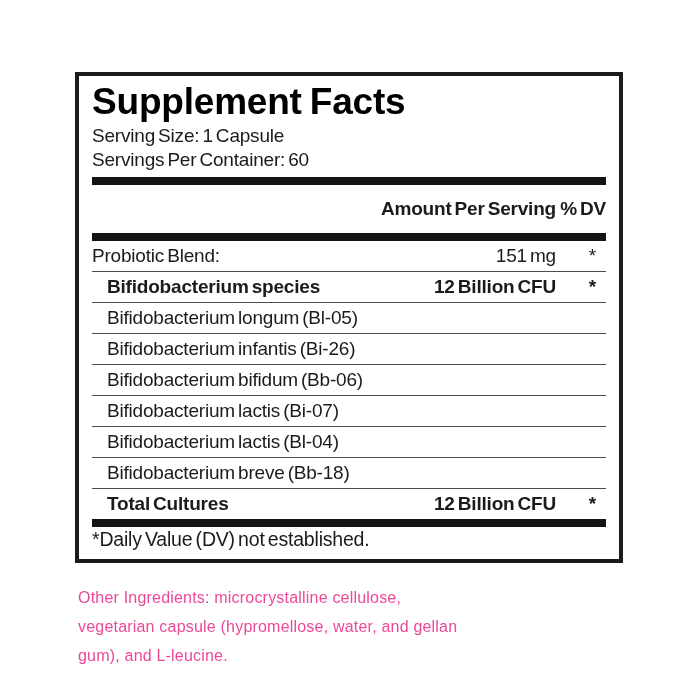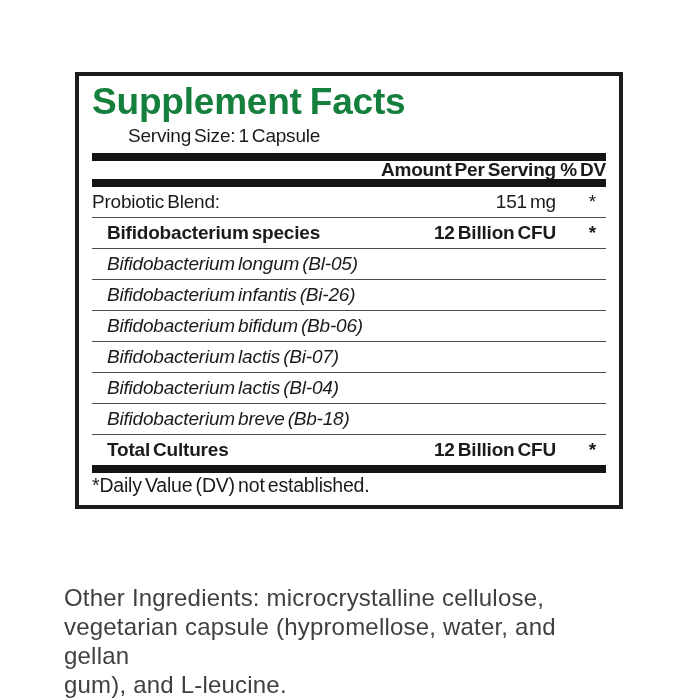--- a/index.html
+++ b/index.html
@@ -18,83 +18,83 @@
     padding:4px 13px 8px 13px;
     background:#ffffff;
   }
   .panel-title{
     font-size:37px;
     font-weight:bold;
     letter-spacing:12.5px;
     line-height:44px;
     white-space:nowrap;
     margin:0;
-    color:#15803d;
+    color:#000000;
   }
   .cond{ letter-spacing:-0.2px; word-spacing:-2px; }
   .serving-line{
     font-size:19px;
     line-height:24px;
-    margin-left:36px;
   }
   .thick-bar{
     height:8px;
     background:#141414;
     margin:5px 0 0 0;
   }
   .thick-bar.mid{ margin:0; }
   .col-header{
     display:flex;
     align-items:center;
-    height:18px;
+    height:48px;
     font-weight:bold;
     font-size:19px;
   }
   .col-header .spacer{ flex:1; }
   .rows{ }
   .row{
     display:flex;
     align-items:center;
     height:30px;
     font-size:19px;
   }
   .row + .row{ border-top:1.5px solid #4d4d4d; }
   .row .name{ flex:1; white-space:nowrap; }
   .row.indent .name{ padding-left:15px; }
   .row.bold{ font-weight:bold; }
-  .row.italic{ font-style:italic; }
+  .row.italic{ }
   .amount{ text-align:right; white-space:nowrap; }
   .dv{ width:50px; text-align:right; white-space:nowrap; }
   .row .dv, .foot-star{ padding-right:0; }
   .row .dv{ box-sizing:border-box; padding-right:10px; }
   .footnote{
     font-size:19.5px;
     line-height:24px;
   }
   .other-ingredients{
     position:absolute;
-    left:64px; top:583px;
+    left:78px; top:583px;
     width:560px;
-    font-size:24px;
+    font-size:16px;
     line-height:29px;
-    color:#404040;
+    color:#ec4899;
     letter-spacing:0.2px;
   }
 </style>
 </head>
 <body>
 
 <div class="canvas">
 
   <div class="label-box">
 
     <div class="panel-title cond">Supplement Facts</div>
 
     <div class="serving-line cond">Serving Size: 1 Capsule</div>
 
+    <div class="serving-line cond">Servings Per Container: 60</div>
 
     <div class="thick-bar"></div>
 
     <div class="col-header cond">
       <span class="spacer"></span>
       <span class="amount">Amount Per Serving</span>
       <span class="dv" style="padding-right:0;">% DV</span>
     </div>
 
     <div class="thick-bar mid"></div>

